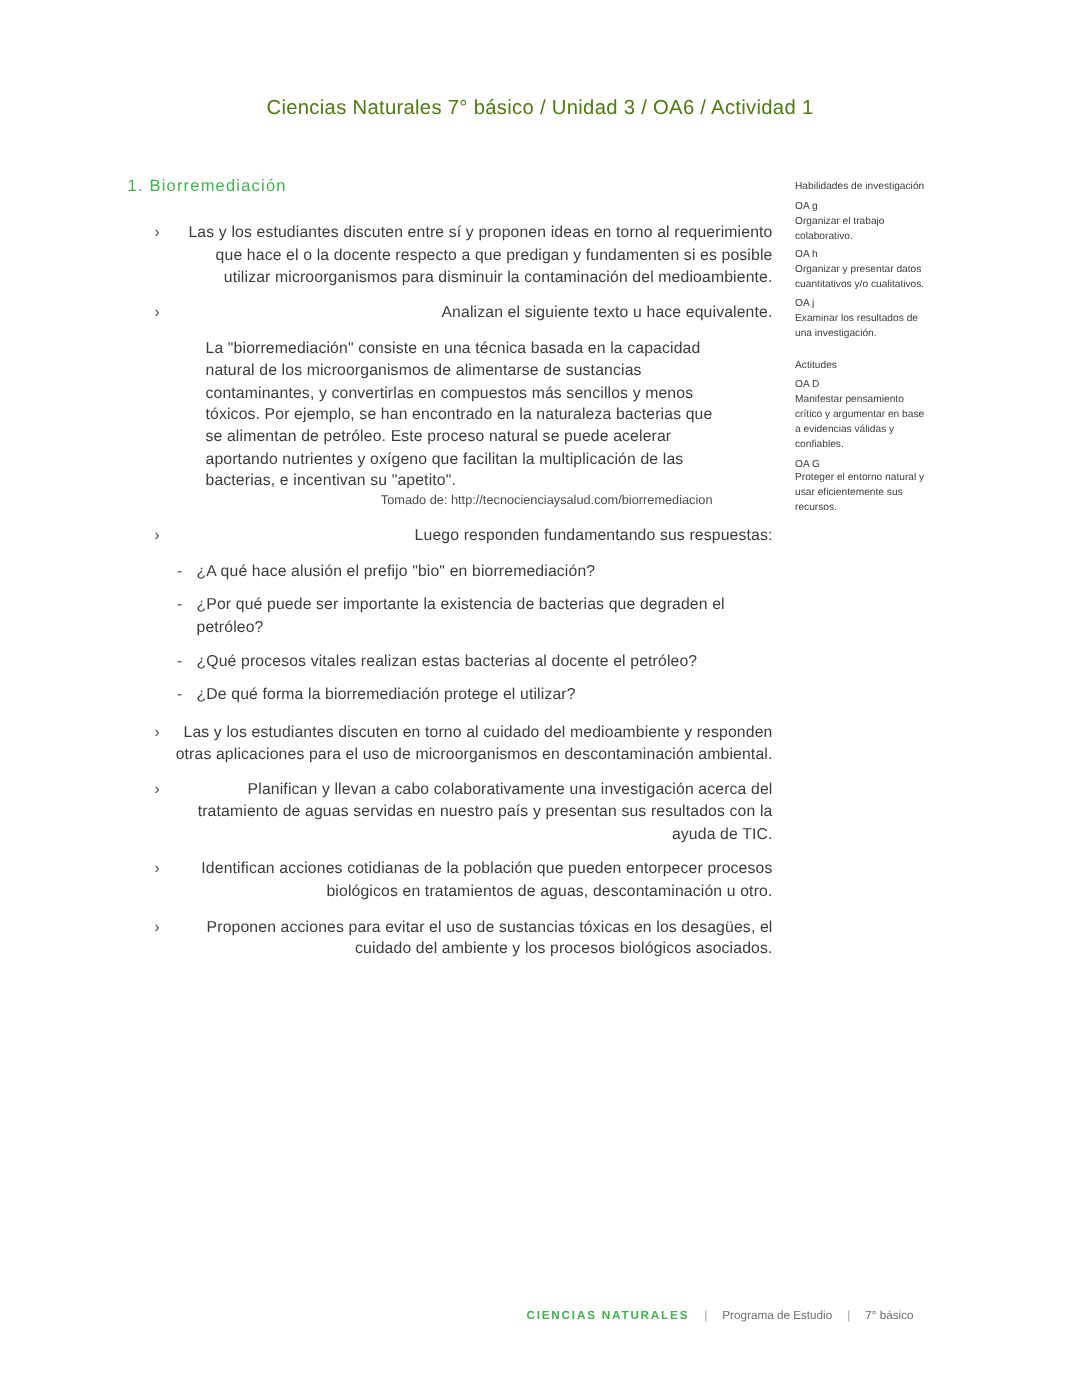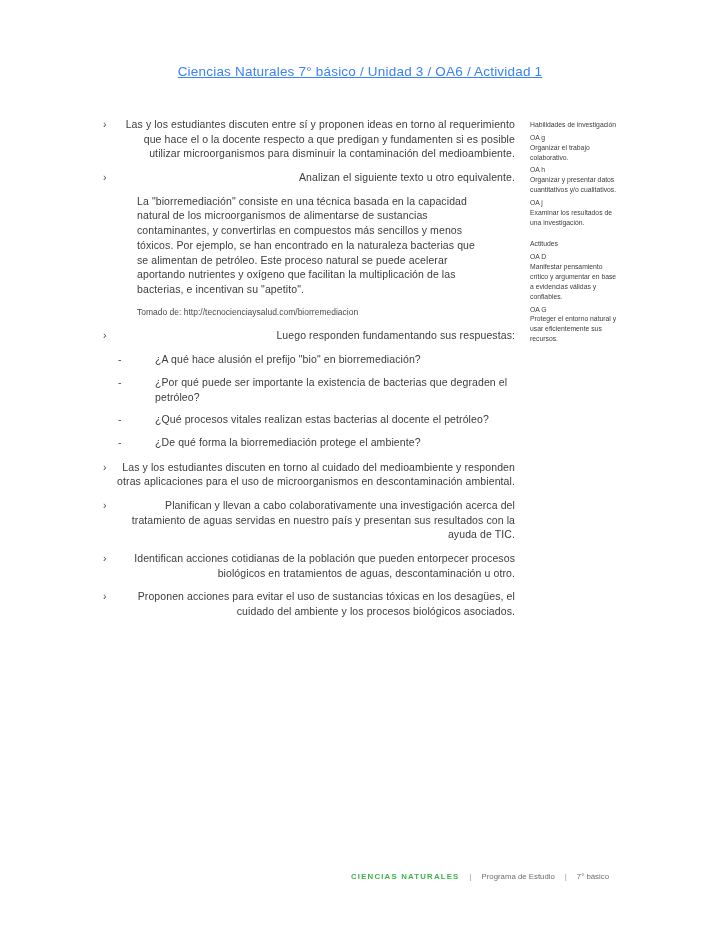--- a/index.html
+++ b/index.html
@@ -15,24 +15,23 @@
     font-family: "Liberation Sans", "DejaVu Sans", sans-serif;
     color: #3c3c3b;
     -webkit-font-smoothing: antialiased;
   }
   .doc-title {
     position: absolute;
     top: 64px;
     left: 0;
     width: 720px;
     text-align: center;
-    color: #3b82f6;
+    color: #4d7c0f;
     font-size: 13.5px;
     letter-spacing: 0.2px;
-    text-decoration: underline;
   }
   .content {
     position: absolute;
     left: 85px;
     top: 117px;
     width: 430px;
     font-size: 10.5px;
     line-height: 1.4;
   }
   .section-heading {
@@ -57,41 +56,40 @@
     text-align: right;
   }
   .quote {
     margin: 2px 0 10px 52px;
     width: 338px;
   }
   .quote-text {
     letter-spacing: 0.1px;
   }
   .quote-source {
-    margin-top: 10px;
-    text-align: left;
+    margin-top: 0;
+    text-align: right;
     font-size: 8.5px;
     color: #4a4a49;
   }
   .questions {
     margin: 2px 0 10px 33px;
   }
   .question {
     display: flex;
     margin-bottom: 8px;
   }
   .question .dash {
     width: 13px;
     flex: 0 0 13px;
     color: #4a4a49;
   }
   .question .qtext {
     flex: 1;
     letter-spacing: 0.1px;
-    margin-left: 24px;
   }
   .sidebar {
     position: absolute;
     left: 530px;
     top: 120px;
     width: 90px;
     font-size: 6.8px;
     line-height: 1.45;
     color: #3c3c3b;
   }
@@ -130,29 +128,30 @@
     color: #9a9a99;
   }
 </style>
 </head>
 <body>
 
 <div class="doc-title">Ciencias Naturales 7° básico / Unidad 3 / OA6 / Actividad 1</div>
 
 <div class="content">
 
+  <div class="section-heading">1. Biorremediación</div>
 
   <div class="bullet">
     <span class="marker">›</span>
     <span class="btext">Las y los estudiantes discuten entre sí y proponen ideas en torno al requerimiento que hace el o la docente respecto a que predigan y fundamenten si es posible utilizar microorganismos para disminuir la contaminación del medioambiente.</span>
   </div>
 
   <div class="bullet">
     <span class="marker">›</span>
-    <span class="btext">Analizan el siguiente texto u otro equivalente.</span>
+    <span class="btext">Analizan el siguiente texto u hace equivalente.</span>
   </div>
 
   <div class="quote">
     <div class="quote-text">La "biorremediación" consiste en una técnica basada en la capacidad natural de los microorganismos de alimentarse de sustancias contaminantes, y convertirlas en compuestos más sencillos y menos tóxicos. Por ejemplo, se han encontrado en la naturaleza bacterias que se alimentan de petróleo. Este proceso natural se puede acelerar aportando nutrientes y oxígeno que facilitan la multiplicación de las bacterias, e incentivan su "apetito".</div>
     <div class="quote-source">Tomado de: http://tecnocienciaysalud.com/biorremediacion</div>
   </div>
 
   <div class="bullet">
     <span class="marker">›</span>
     <span class="btext">Luego responden fundamentando sus respuestas:</span>
@@ -166,21 +165,21 @@
     <div class="question">
       <span class="dash">-</span>
       <span class="qtext">¿Por qué puede ser importante la existencia de bacterias que degraden el petróleo?</span>
     </div>
     <div class="question">
       <span class="dash">-</span>
       <span class="qtext">¿Qué procesos vitales realizan estas bacterias al docente el petróleo?</span>
     </div>
     <div class="question">
       <span class="dash">-</span>
-      <span class="qtext">¿De qué forma la biorremediación protege el ambiente?</span>
+      <span class="qtext">¿De qué forma la biorremediación protege el utilizar?</span>
     </div>
   </div>
 
   <div class="bullet">
     <span class="marker">›</span>
     <span class="btext">Las y los estudiantes discuten en torno al cuidado del medioambiente y responden otras aplicaciones para el uso de microorganismos en descontaminación ambiental.</span>
   </div>
 
   <div class="bullet">
     <span class="marker">›</span>

